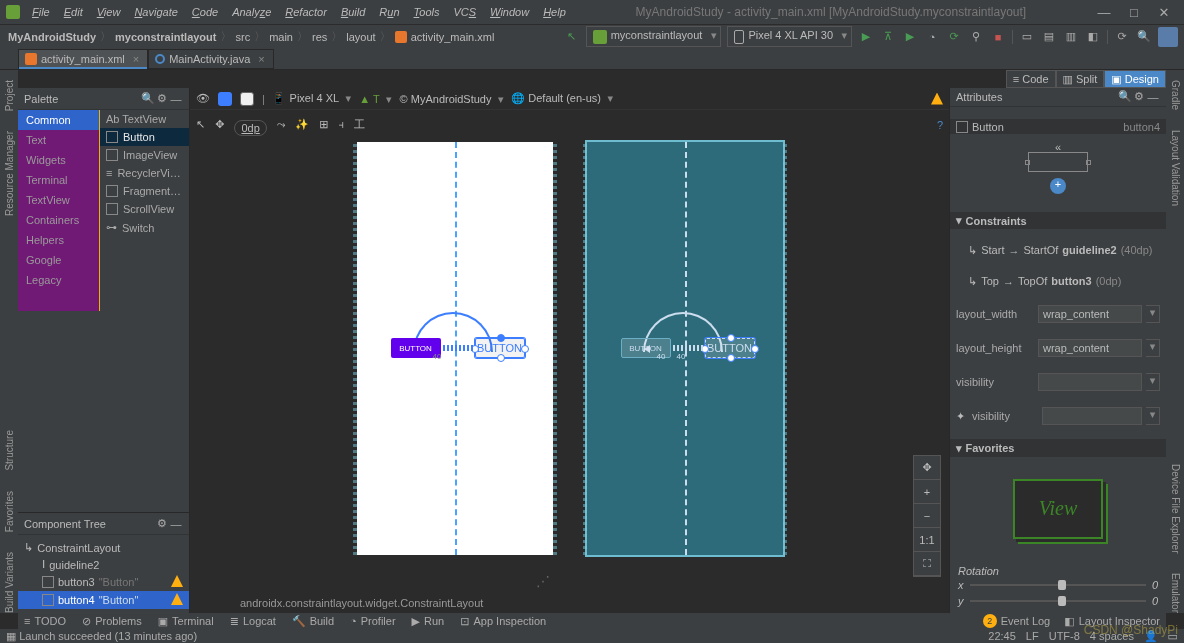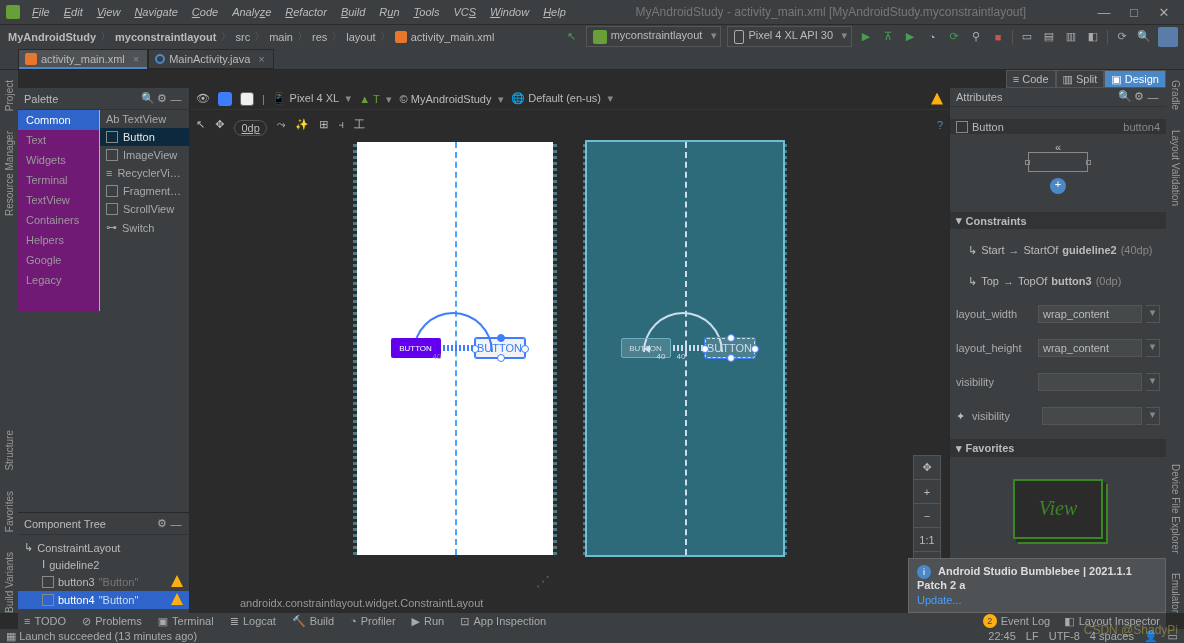--- a/index.html
+++ b/index.html
@@ -492,25 +492,20 @@
         <span>0</span>
       </div>
       <div class="rotrow">
         <span>y</span>
         <div class="slider">
             <div class="th"></div>
           </div>
         <span>0</span>
       </div>
     </div>
-    <div class="notif">
-      <span class="info">i</span>
-      <span class="t">Android Studio Bumblebee | 2021.1.1 Patch 2 a</span><br>
-      <span class="l">Update...</span>
-    </div>
   </div>
 </div>
 
 <div class="btmbar">
   <span class="btmitem">≡ <span>TODO</span></span>
   <span class="btmitem">⊘ <span>Problems</span></span>
   <span class="btmitem">▣ <span>Terminal</span></span>
   <span class="btmitem">≣ <span>Logcat</span></span>
   <span class="btmitem">🔨 <span>Build</span></span>
   <span class="btmitem">◔ <span>Profiler</span></span>

